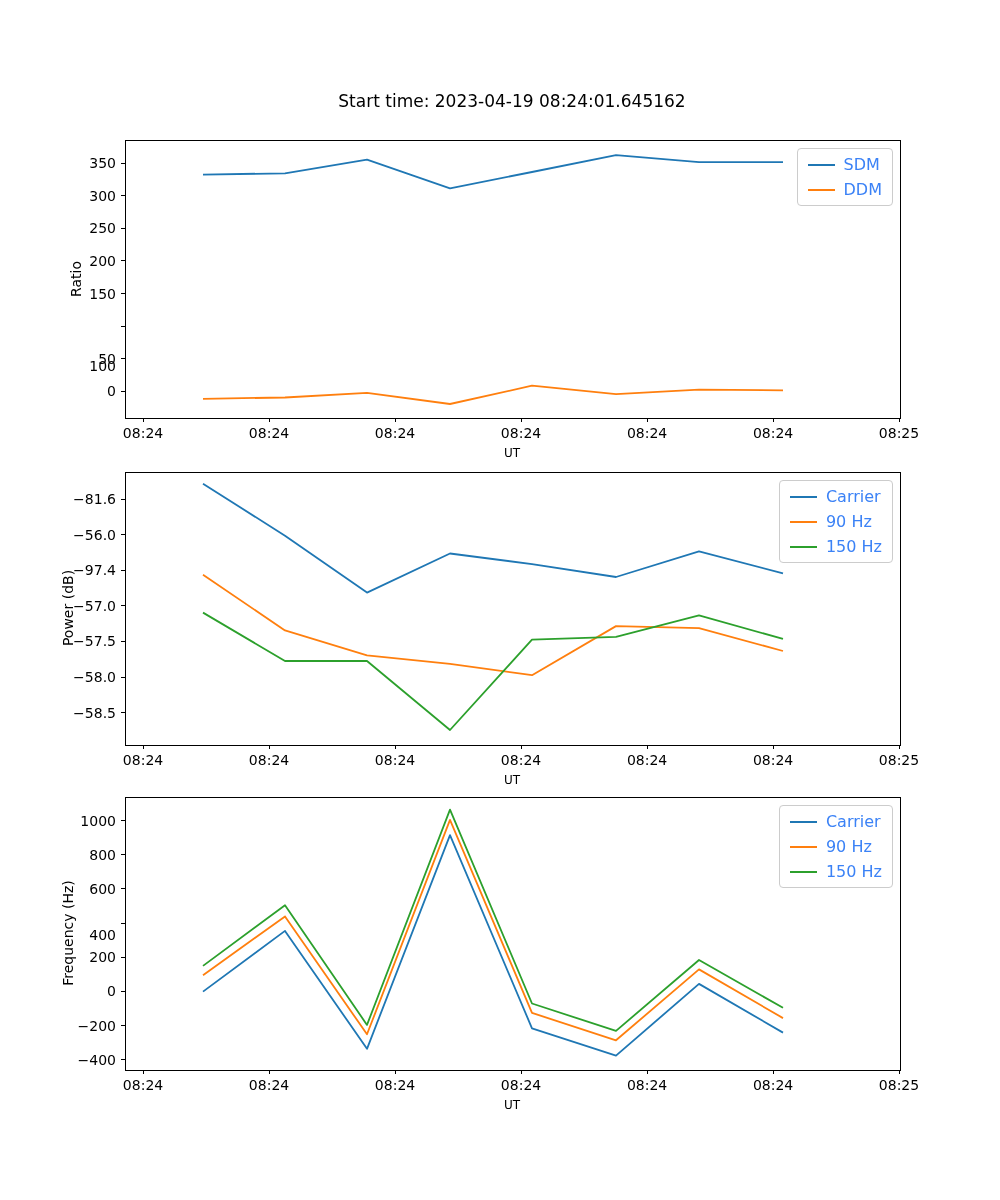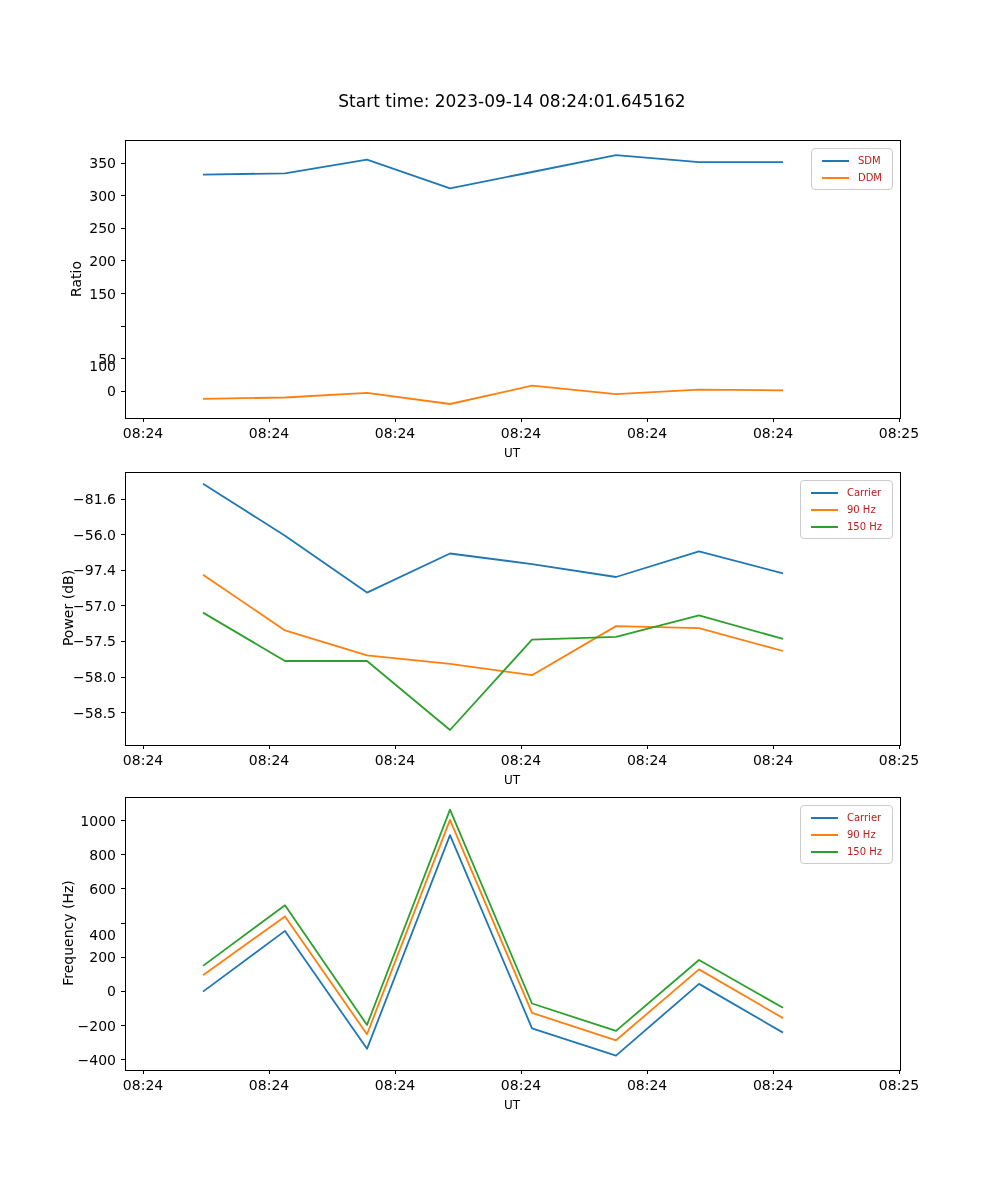--- a/index.html
+++ b/index.html
@@ -15,28 +15,28 @@
   .tick-label-y{position:absolute;font-size:14px;width:72px;text-align:right;
                 transform:translateY(-50%);white-space:nowrap;}
   .axis-label-x{position:absolute;font-size:12px;transform:translateX(-50%);}
   .axis-label-y{position:absolute;font-size:14px;transform:translate(-50%,-50%) rotate(-90deg);
                 white-space:nowrap;}
   .legend{position:absolute;top:7px;right:7px;background:rgba(255,255,255,0.85);
           border:1px solid #ccc;border-radius:4px;padding:6px 10px;
           display:flex;flex-direction:column;gap:6px;z-index:2;}
   .legend-row{display:flex;align-items:center;gap:9px;}
   .legend-line{width:27px;height:2px;}
-  .legend-text{font-size:10px;white-space:nowrap;color:#b91c1c;}
+  .legend-text{font-size:16px;white-space:nowrap;color:#3b82f6;}
 </style>
 </head>
 <body>
 
 <div class="figure">
 
-  <div class="fig-title">Start time: 2023-09-14 08:24:01.645162</div>
+  <div class="fig-title">Start time: 2023-04-19 08:24:01.645162</div>
 
   <div class="subplot">
     <div class="axis-label-y" style="left: 76px; top: 278.5px;">Ratio</div>
     <div class="axes" style="left: 125px; top: 140px; width: 774px; height: 277px;">
       <svg class="plot-svg" width="774" height="277">
           <polyline points="77.0,33.6 159.0,32.3 241.0,18.6 324.0,47.3 406.0,31.0 490.0,14.1 573.0,21.2 657.0,21.2" fill="none" stroke="#1f77b4" stroke-width="1.8" stroke-linejoin="round"></polyline>
           <polyline points="77.0,257.8 159.0,256.5 241.0,251.9 324.0,263.0 406.0,244.7 490.0,253.2 573.0,248.7 657.0,249.3" fill="none" stroke="#ff7f0e" stroke-width="1.8" stroke-linejoin="round"></polyline>
         </svg>
       <div class="legend">
           <div class="legend-row">

